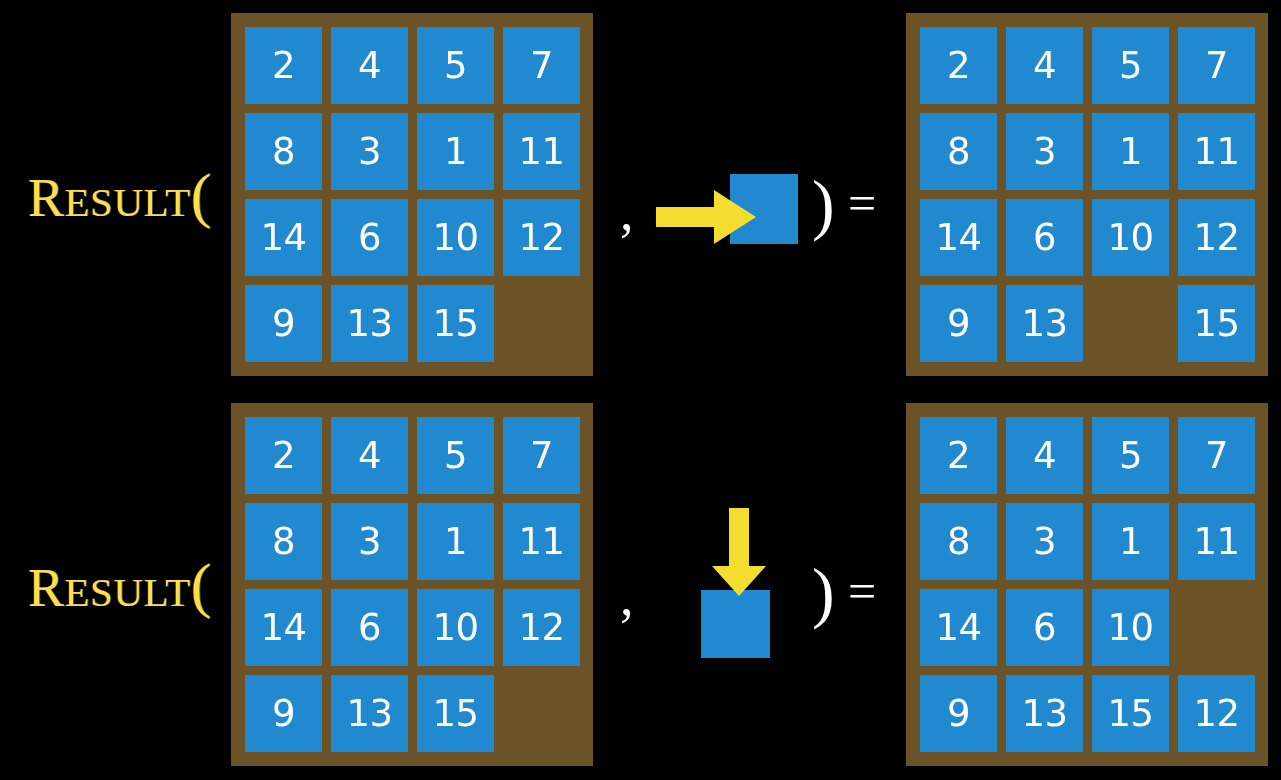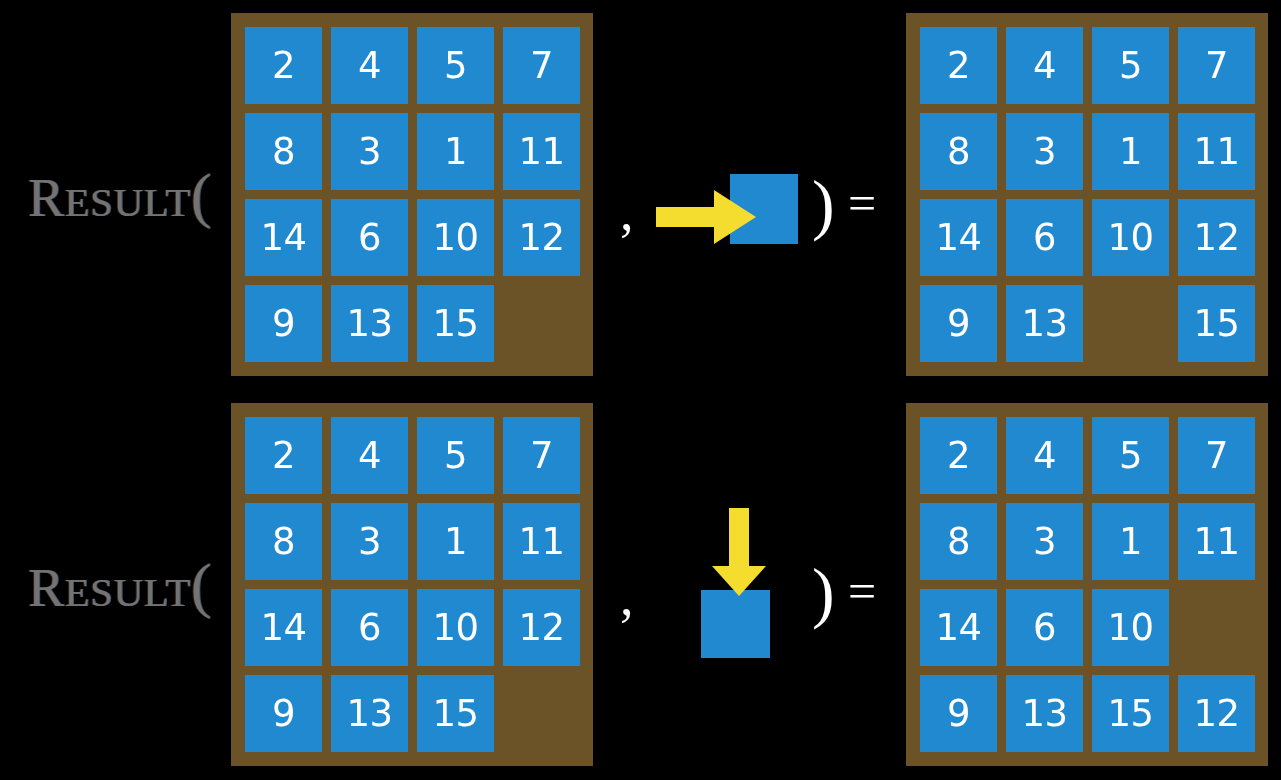--- a/index.html
+++ b/index.html
@@ -29,21 +29,21 @@
   }
   .row-top    { top: 0; }
   .row-bottom { top: 390px; }
 
   
   .result-label {
     position: absolute;
     left: 28px;
     top: 50%;
     transform: translateY(-50%);
-    color: #737373;
+    color: #fde047;
     font-family: "Liberation Serif", "DejaVu Serif", serif;
     font-size: 54px;
     line-height: 1;
     white-space: nowrap;
     letter-spacing: 0.5px;
     text-shadow: 1px 0 0 rgba(120,150,190,0.55), -1px 0 0 rgba(150,90,40,0.35);
   }
   .result-label .cap      { font-size: 54px; }
   .result-label .smallcap { font-size: 41px; }
   .result-label .paren    { font-size: 62px; }

